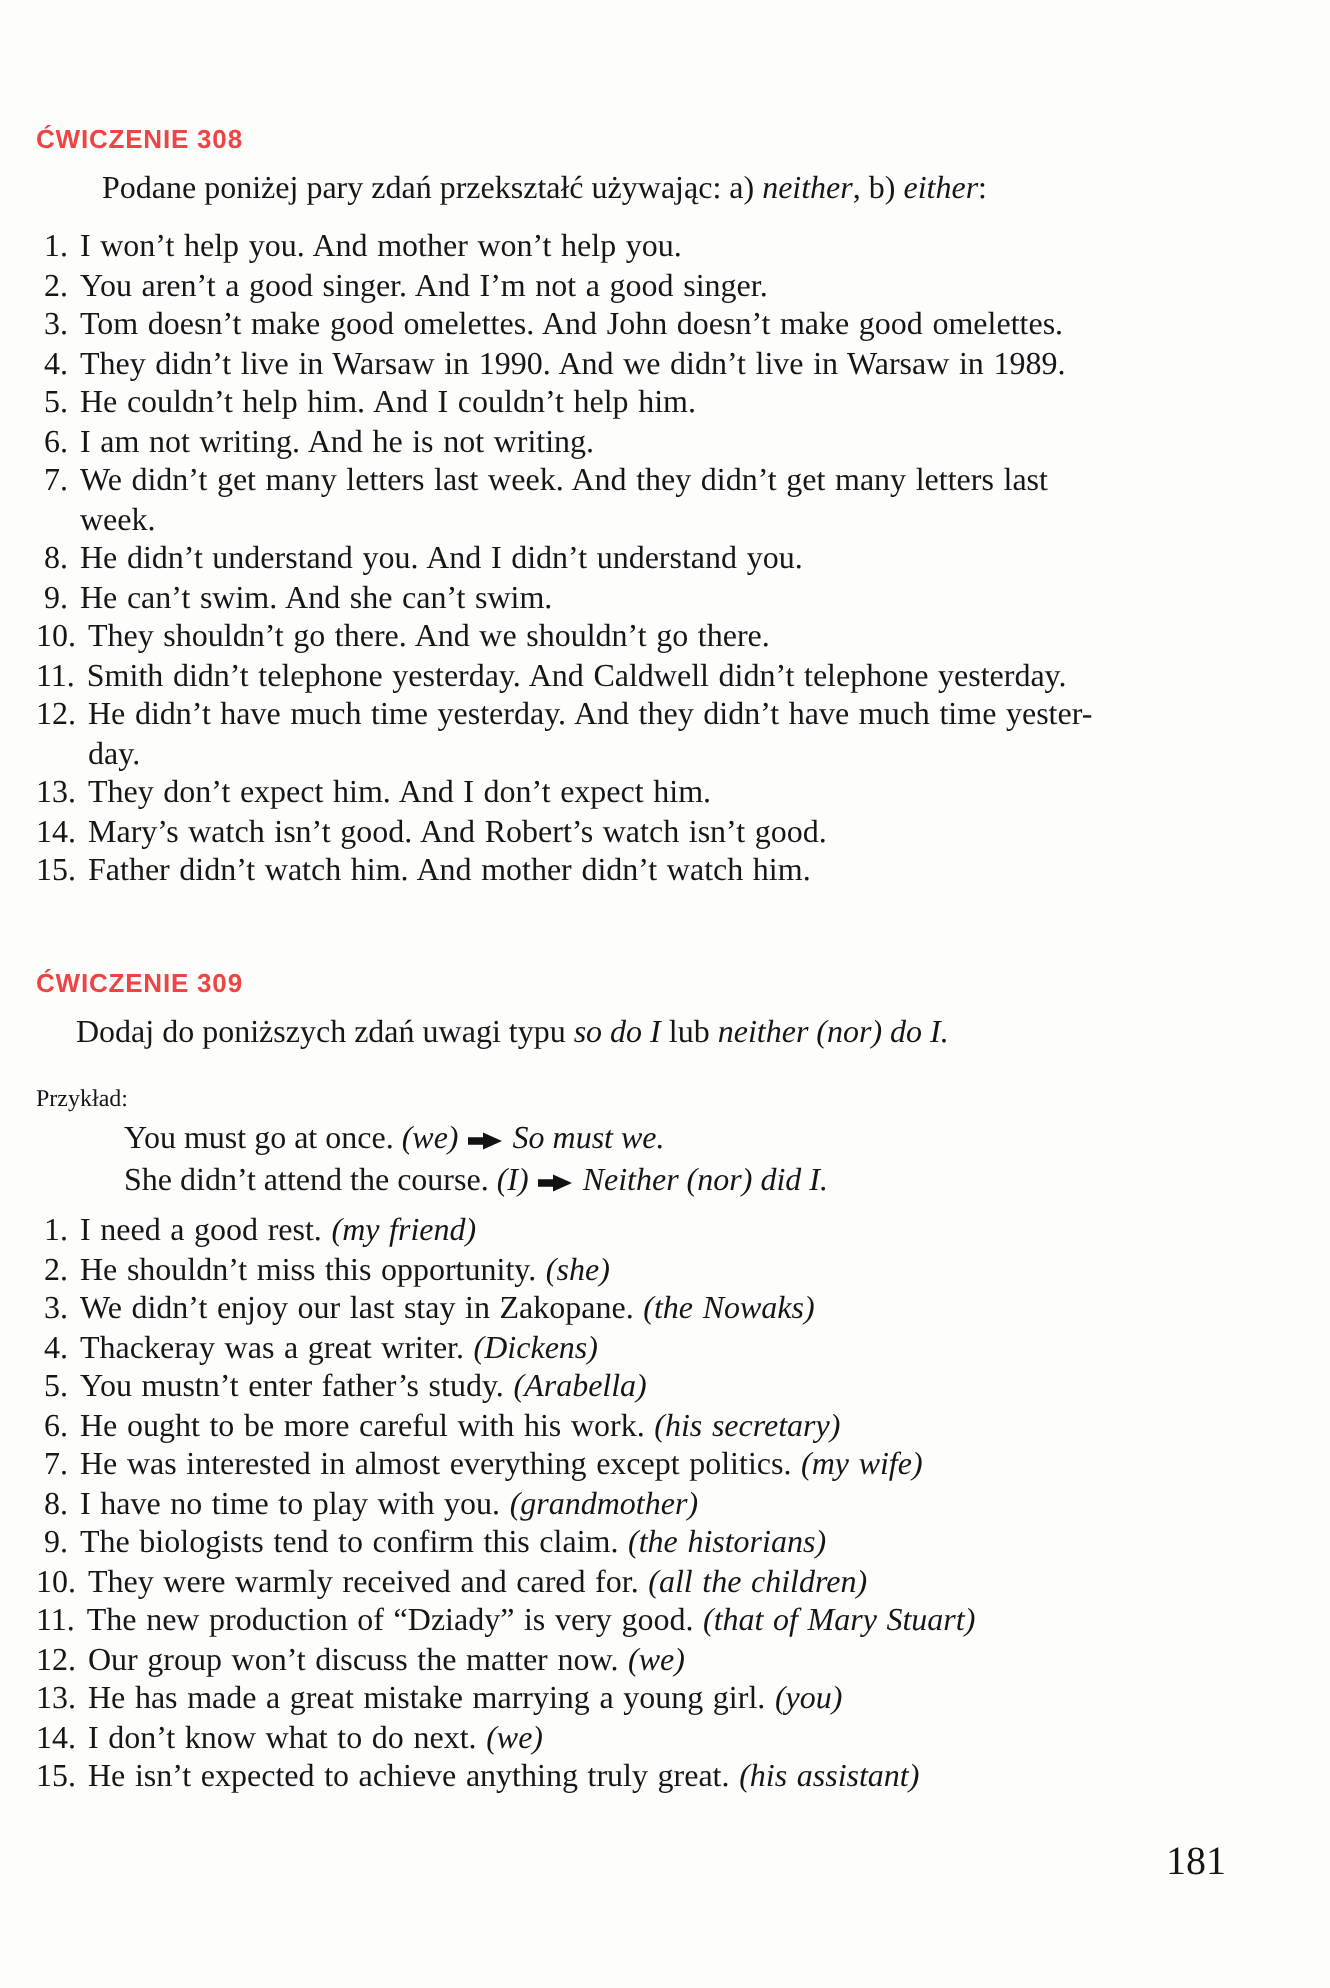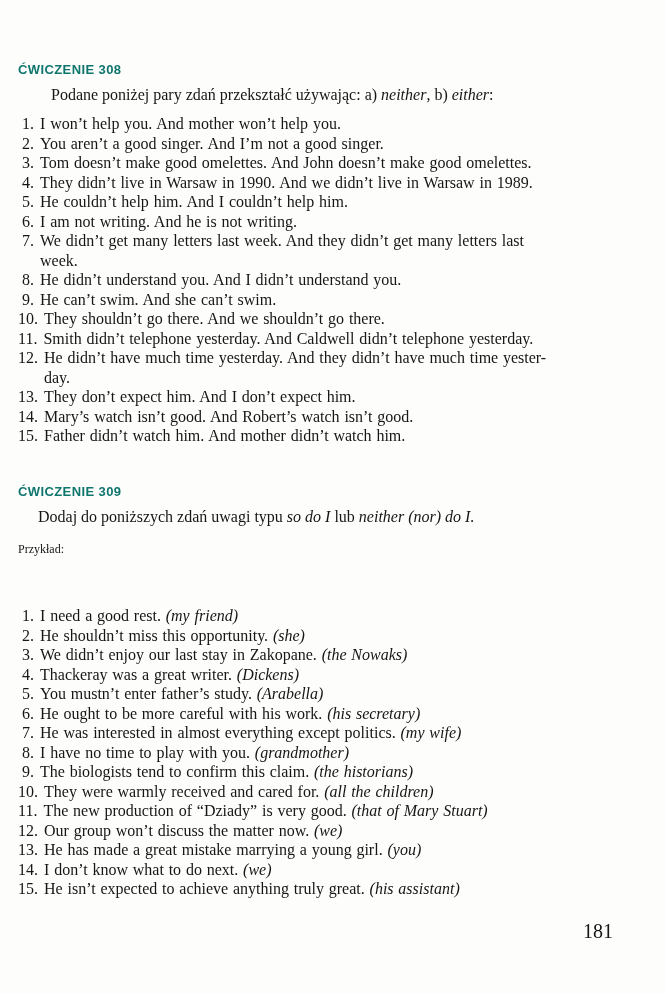--- a/index.html
+++ b/index.html
@@ -4,21 +4,21 @@
 <style>
   html,body{margin:0;padding:0}
   body{
     width:665px;height:994px;position:relative;overflow:hidden;
     background:#fdfdfc;color:#161616;
     font-family:"Liberation Serif",serif;
   }
   .abs{position:absolute}
   .ex-head{
     margin:0;font-family:"Liberation Sans",sans-serif;font-weight:700;
-    font-size:13px;letter-spacing:.4px;color:#0f766e;text-align:right;
+    font-size:13px;letter-spacing:.4px;color:#ef4444;text-align:right;
   }
   .intro{font-size:16px;line-height:19.5px;text-indent:20px;width:624px;margin:0}
   .przyklad{font-size:12px;line-height:19.5px;margin:0}
   .examples{font-size:16px;line-height:19.5px}
   .ex-line .arrow{display:inline-block;margin:0 5px;vertical-align:-1px}
   .list{width:626px;font-size:16px;line-height:19.5px}
   .row{display:flex}
   .num{flex:0 0 16px;text-align:right;margin-right:6px;white-space:nowrap}
   .txt{flex:1;white-space:pre-line;text-align:justify;word-spacing:.05em}
   i{font-style:italic}
@@ -112,21 +112,27 @@
   </div>
 
 <h2 class="ex-head abs" style="top:484px;left:18px">ĆWICZENIE 309</h2>
 
 <p class="intro abs" style="top:507px;left:18px"><span>Dodaj do poniższych zdań uwagi typu </span><i>so do I</i><span> lub </span><i>neither (nor) do I.</i></p>
 
 <p class="przyklad abs" style="top:540px;left:18px">Przykład:</p>
 
 <div class="examples abs" style="top:560px;left:62px">
 
-
+    <div class="ex-line"><span>You must go at once. </span><i>(we)</i><span class="arrow"><svg width="17" height="9" viewBox="0 0 17 9">
+          <path d="M0 2.6 L7.5 2.6 L7.5 0.2 L17 4.5 L7.5 8.8 L7.5 6.4 L0 6.4 Z" fill="#121212"></path>
+        </svg></span><i>So must we.</i></div>
+
+    <div class="ex-line"><span>She didn’t attend the course. </span><i>(I)</i><span class="arrow"><svg width="17" height="9" viewBox="0 0 17 9">
+          <path d="M0 2.6 L7.5 2.6 L7.5 0.2 L17 4.5 L7.5 8.8 L7.5 6.4 L0 6.4 Z" fill="#121212"></path>
+        </svg></span><i>Neither (nor) did I.</i></div>
   </div>
 
 <div class="list abs" style="top:606px;left:18px">
 
     <div class="row">
       <span class="num">1.</span>
       <span class="txt"><span>I need a good rest. </span><i>(my friend)</i></span>
     </div>
 
     <div class="row">

